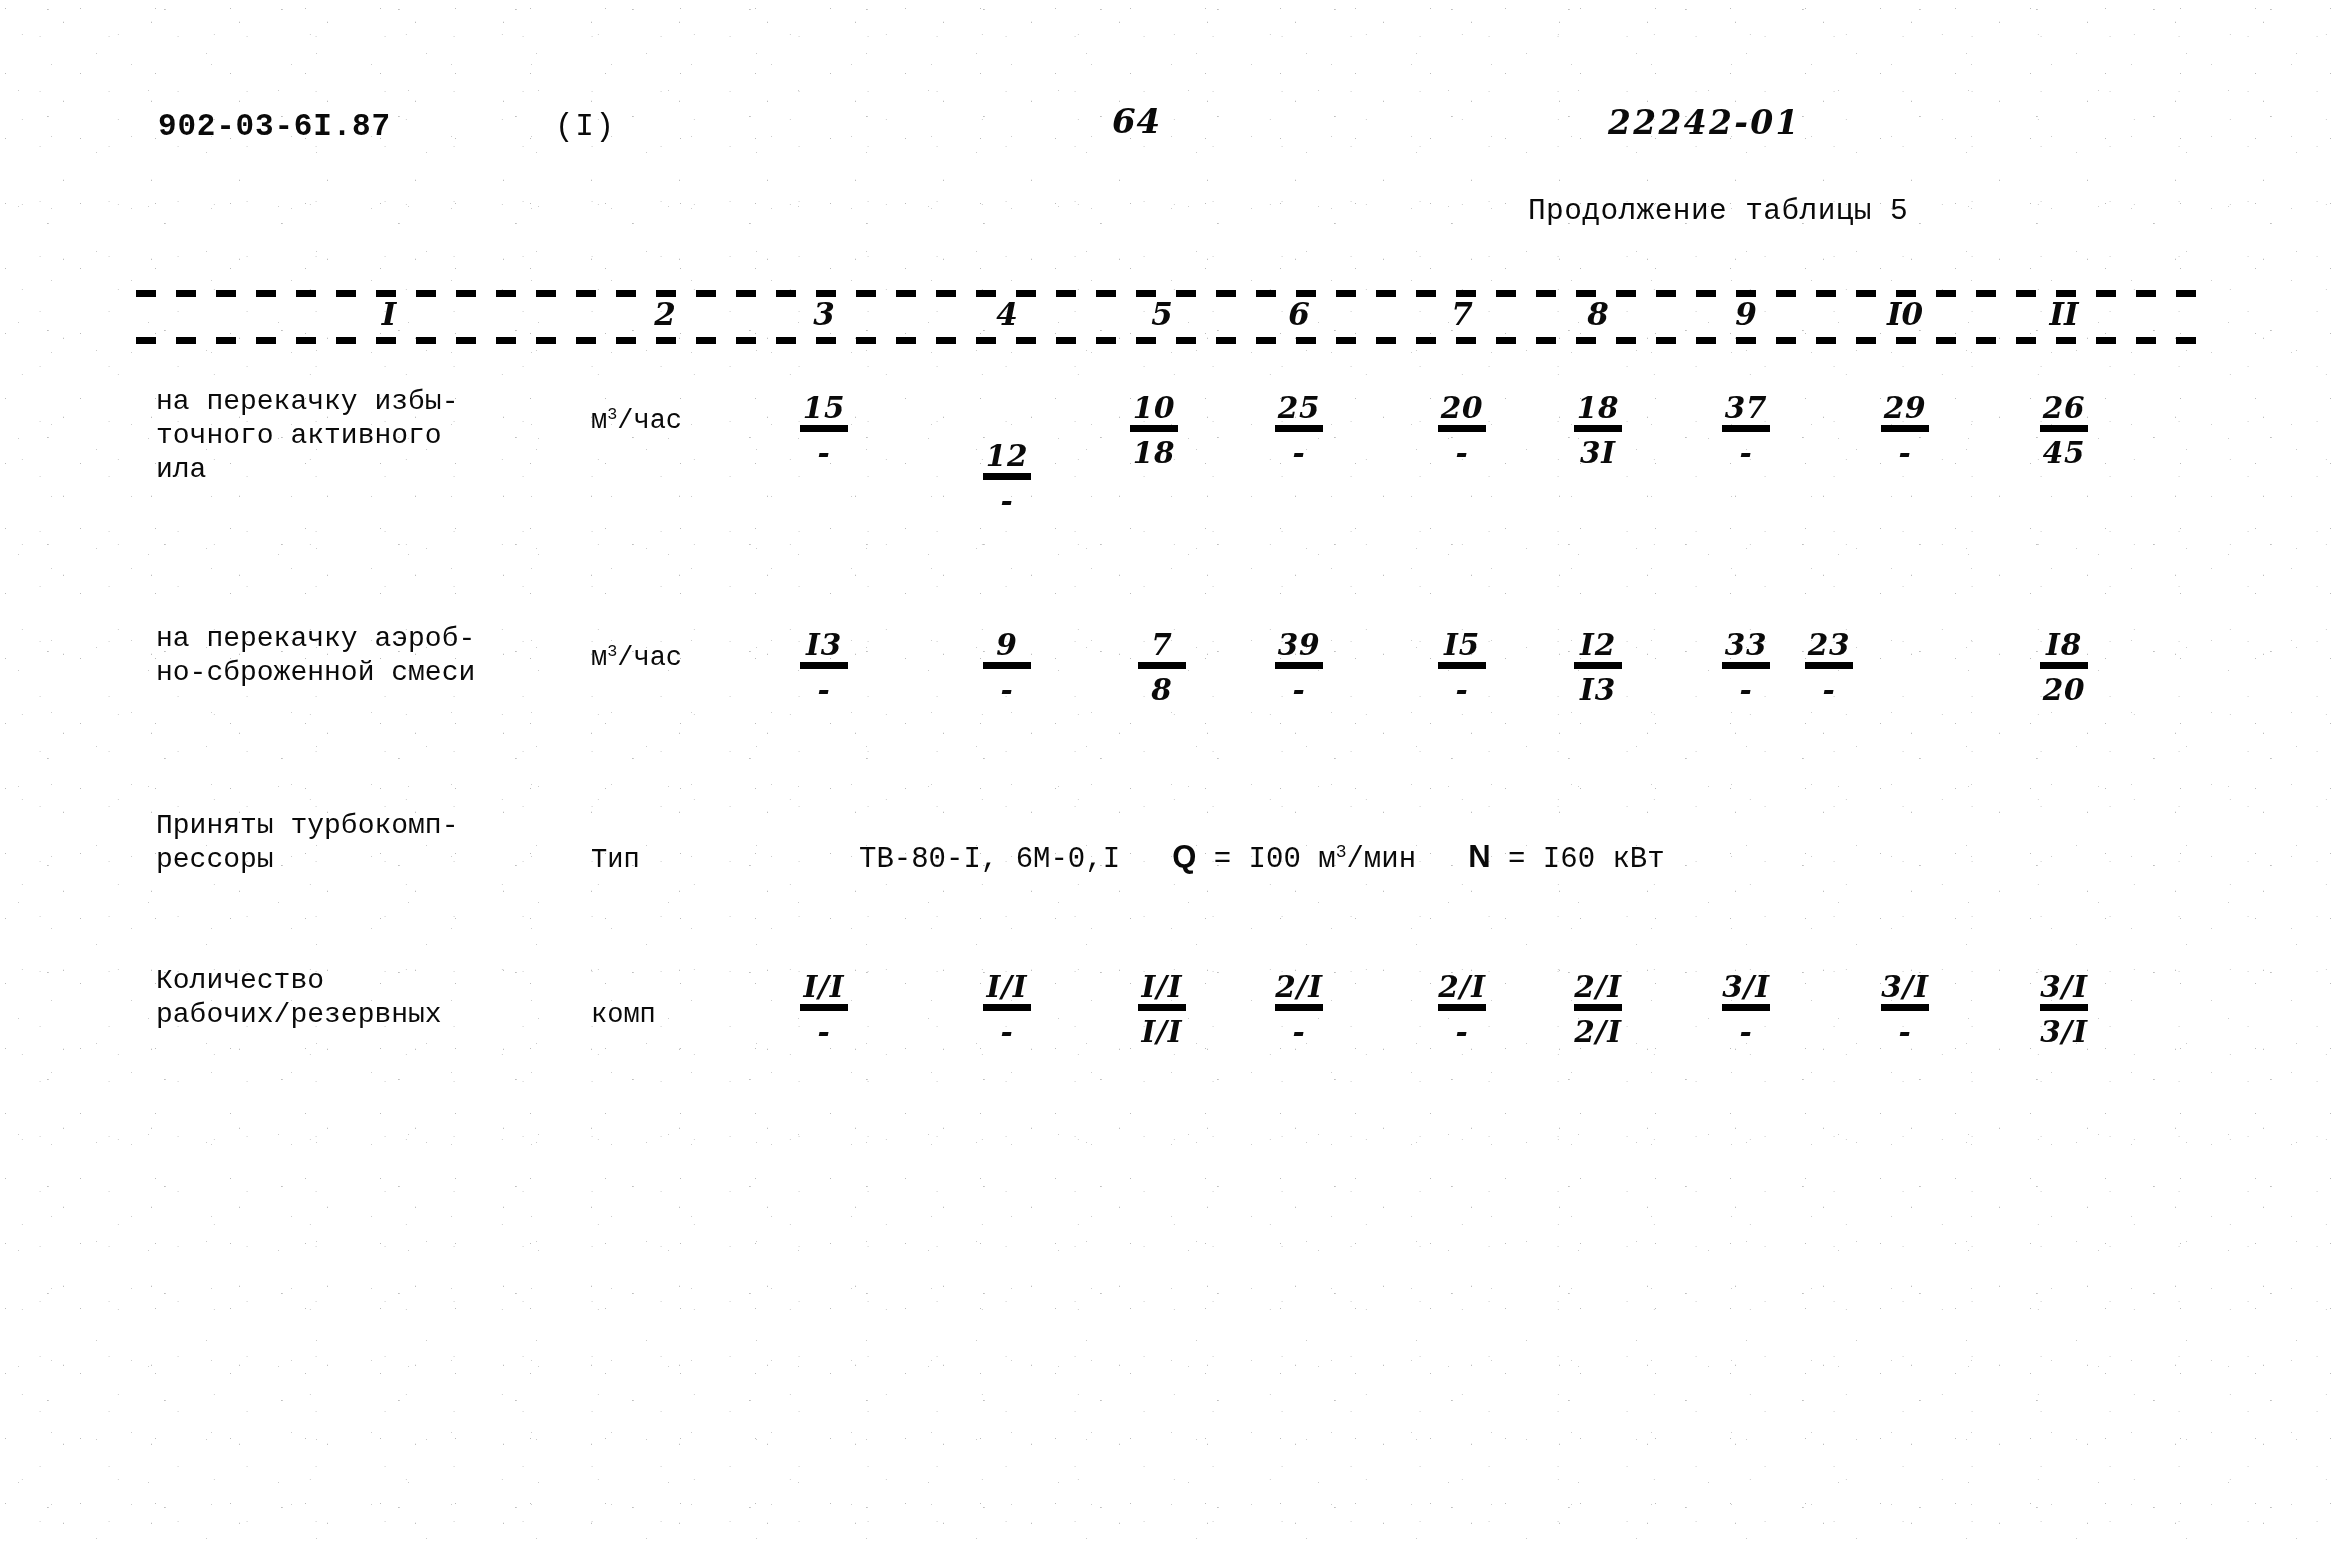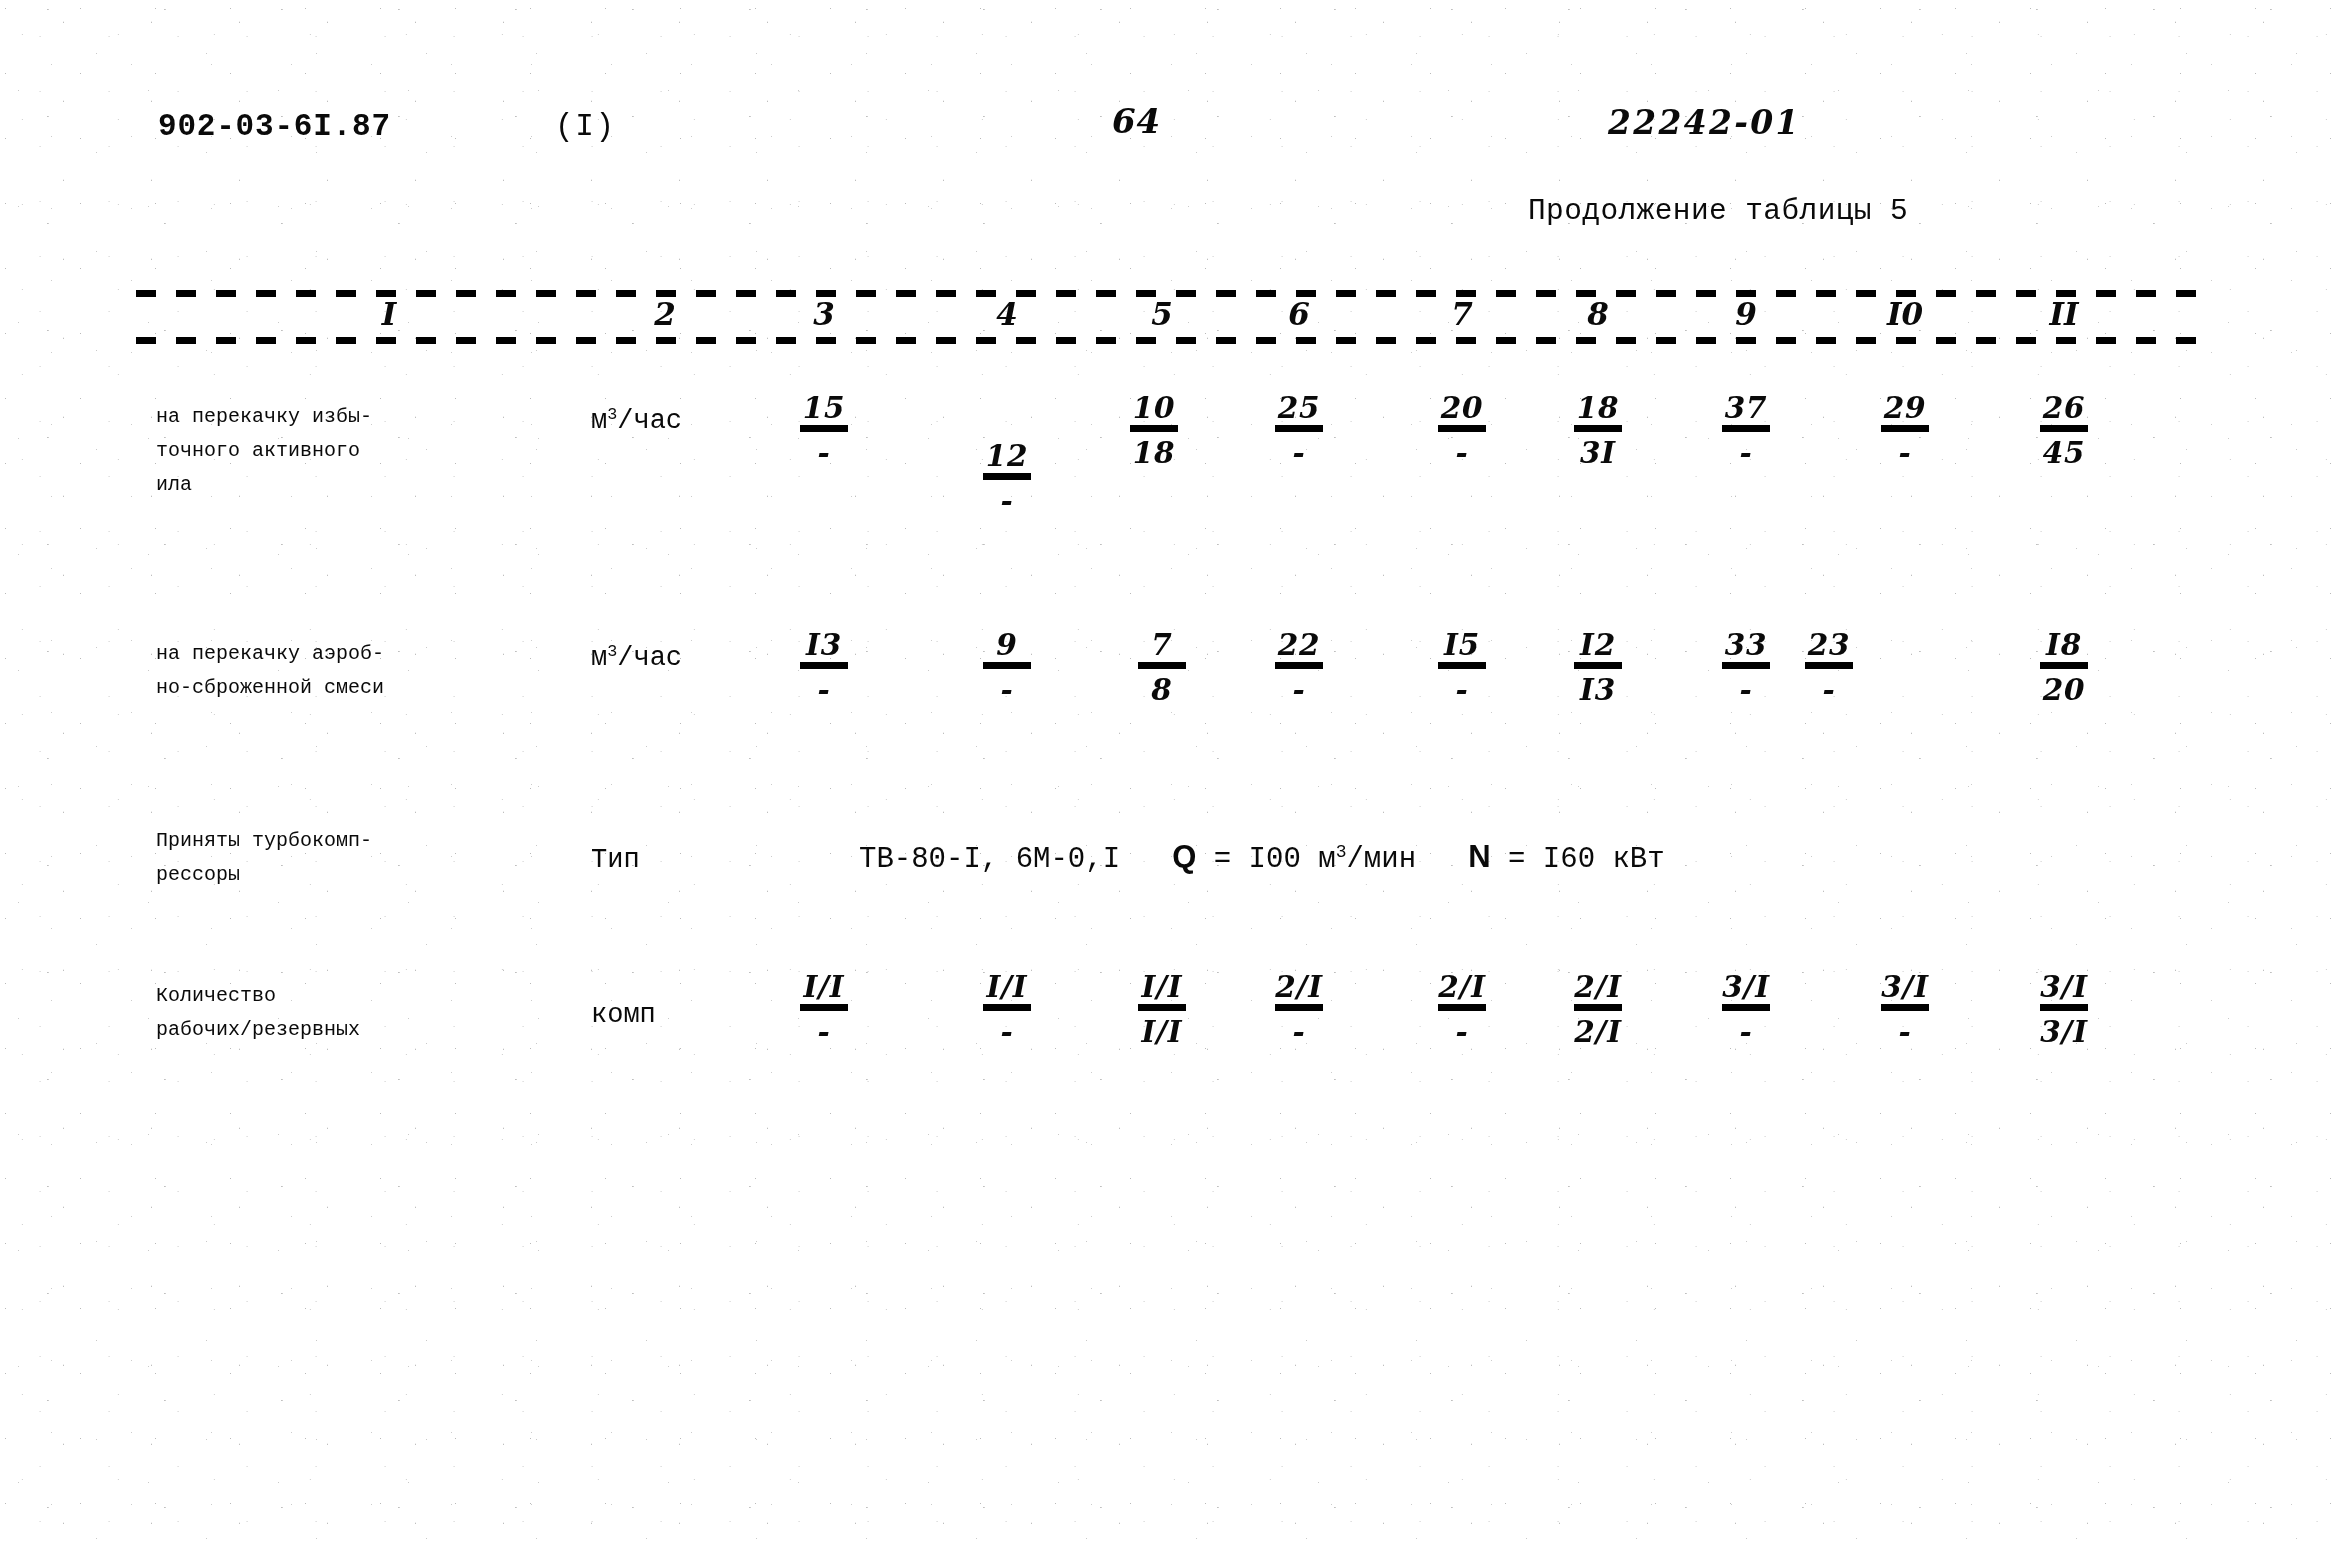--- a/index.html
+++ b/index.html
@@ -59,22 +59,22 @@
   }
 
   
   .row{position:absolute; left:0; width:2342px;}
   #row-0{top:385px;}
   #row-1{top:622px;}
   #row-2{top:809px;}
   #row-3{top:964px;}
 
   .row-label{
-    position:absolute; left:156px; top:15px; width:459px;
-    font-size:20px; line-height:34px; letter-spacing:0px;
+    position:absolute; left:156px; top:0; width:459px;
+    font-size:28px; line-height:34px; letter-spacing:0px;
     white-space:pre-line;
   }
   .row-unit{
     position:absolute; left:591px; font-size:27px; white-space:nowrap;
   }
   .row-unit sup{font-size:.62em; vertical-align:.55em;}
 
   
   .cell{
     position:absolute; transform:translateX(-50%);
@@ -148,21 +148,21 @@
           <div class="cell" style="left: 1905px; top: 7.8px;"><span class="frac"><span class="num">29</span><span class="bar"></span><span class="den dash">-</span></span></div>
           <div class="cell" style="left: 2064px; top: 7.8px;"><span class="frac"><span class="num">26</span><span class="bar"></span><span class="den">45</span></span></div>
         </div>
         <div class="row" id="row-1">
           <div class="row-label">на перекачку аэроб-
 но-сброженной смеси</div>
           <div class="row-unit" style="top: 20px;">м<sup>3</sup>/час</div>
           <div class="cell" style="left: 824px; top: 7.8px;"><span class="frac"><span class="num">I3</span><span class="bar"></span><span class="den dash">-</span></span></div>
           <div class="cell" style="left: 1007px; top: 7.8px;"><span class="frac"><span class="num">9</span><span class="bar"></span><span class="den dash">-</span></span></div>
           <div class="cell" style="left: 1162px; top: 7.8px;"><span class="frac"><span class="num">7</span><span class="bar"></span><span class="den">8</span></span></div>
-          <div class="cell" style="left: 1299px; top: 7.8px;"><span class="frac"><span class="num">22</span><span class="bar"></span><span class="den dash">-</span></span></div>
+          <div class="cell" style="left: 1299px; top: 7.8px;"><span class="frac"><span class="num">39</span><span class="bar"></span><span class="den dash">-</span></span></div>
           <div class="cell" style="left: 1462px; top: 7.8px;"><span class="frac"><span class="num">I5</span><span class="bar"></span><span class="den dash">-</span></span></div>
           <div class="cell" style="left: 1598px; top: 7.8px;"><span class="frac"><span class="num">I2</span><span class="bar"></span><span class="den">I3</span></span></div>
           <div class="cell" style="left: 1746px; top: 7.8px;"><span class="frac"><span class="num">33</span><span class="bar"></span><span class="den dash">-</span></span></div>
           <div class="cell" style="left: 1829px; top: 7.8px;"><span class="frac"><span class="num">23</span><span class="bar"></span><span class="den dash">-</span></span></div>
           <div class="cell" style="left: 2064px; top: 7.8px;"><span class="frac"><span class="num">I8</span><span class="bar"></span><span class="den">20</span></span></div>
         </div>
         <div class="row" id="row-2">
           <div class="row-label">Приняты турбокомп-
 рессоры</div>
           <div class="row-unit" style="top: 36px;">Тип</div>

